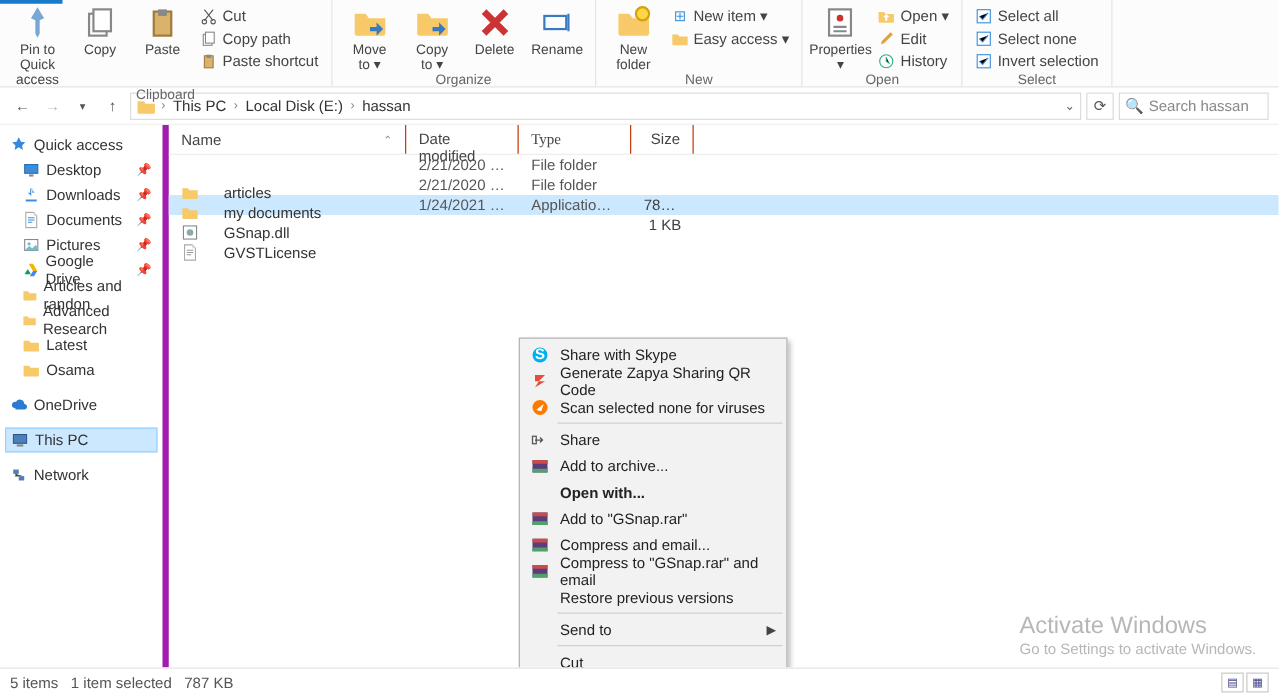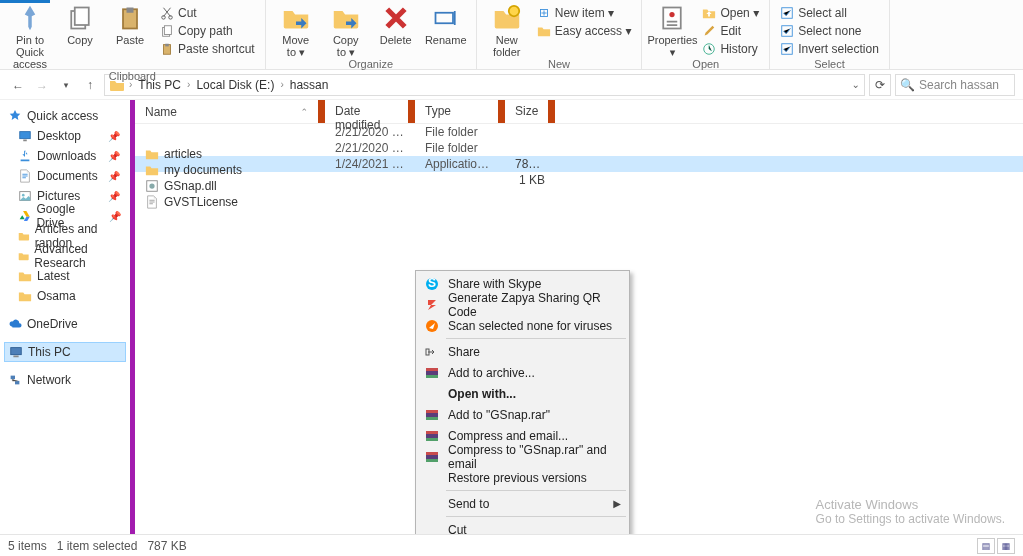--- a/index.html
+++ b/index.html
@@ -35,28 +35,28 @@
 .tree { width: 135px; padding: 6px 4px; border-right: 5px solid #a21caf; }
 .tree-item { display: flex; align-items: center; gap: 5px; height: 20px; padding: 0 4px; cursor: default; color: #333; font-size: 12px; }
 .tree-item.selected { background: #cce8ff; border: 1px solid #99d1ff; }
 .tree-item.sub { padding-left: 14px; }
 .tree .pinico { width: 14px; display:flex; justify-content:center; color:#666; font-size:10px; }
 .tree-gap { height: 8px; }
 .tree .ico { width: 14px; height: 14px; }
 
 .files { flex: 1; position: relative; }
 .cols { display: flex; height: 24px; border-bottom: 1px solid #eee; }
-.col { padding: 4px 10px; font-size: 12px; color: #444; border-right: 7px solid #c2410c; cursor: default; }
+.col { padding: 4px 10px; font-size: 12px; color: #444; border-right: 1px solid #c2410c; cursor: default; }
 .col.name { width: 190px; display:flex; align-items:center; gap:6px;}
 .col.date { width: 90px; }
-.col.type { width: 90px; }
+.col.type { width: 90px; font-family: Liberation Serif, serif; }
 .col.size { width: 50px; text-align: right; }
 .row { display: flex; height: 16px; align-items: center; cursor: default; }
 .row .cell { padding: 0 10px; font-size: 12px; color: #333; white-space: nowrap; overflow: hidden; text-overflow: ellipsis; }
-.row .name { width: 190px; display: flex; align-items: center; gap: 5px; margin-top: 44px; }
+.row .name { width: 190px; display: flex; align-items: center; gap: 20px; margin-top: 44px; }
 .row .date { width: 90px; color: #555; }
 .row .type { width: 90px; color: #555; }
 .row .size { width: 50px; text-align: right; color: #404040; }
 .row.selected { background: #cce8ff; }
 .row .fico { width: 14px; height: 14px; }
 
 
 .ctxmenu { position: absolute; left: 280px; top: 170px; width: 215px; background: #f2f2f2; border: 1px solid #b5b5b5; box-shadow: 3px 3px 4px rgba(0,0,0,0.25); padding: 2px; }
 .ctxitem { display: flex; align-items: center; height: 21px; padding: 0 6px; gap: 8px; cursor: default; font-size: 12px; color: #222; }
 .ctxitem.hl { background: #d7e8f8; }
@@ -65,21 +65,21 @@
 .ctxitem .arrow { margin-left: auto; color: #444; font-size: 10px; }
 .ctxsep { height: 1px; background: #d0d0d0; margin: 2px 1px 2px 28px; }
 
 
 .status { position: absolute; bottom: 0; left: 0; right: 0; height: 22px; border-top: 1px solid #e5e5e5; display: flex; align-items: center; padding: 0 8px; gap: 10px; font-size: 12px; color: #555; background:#fff; }
 .status .viewbtns { margin-left: auto; display: flex; gap: 2px; }
 .status .vb { width: 18px; height: 16px; border: 1px solid #ccc; display:flex; align-items:center; justify-content:center; font-size:9px; color:#448; cursor:default;}
 
 
 .watermark { position: absolute; right: 18px; bottom: 30px; text-align: left; color: #b7b7b7; }
-.watermark .t1 { font-size: 13px; font-weight: 300; }
+.watermark .t1 { font-size: 19px; font-weight: 300; }
 .watermark .t2 { font-size: 12px; }
 
 
 svg { display: block; }
 .folder-ico { fill: #f7c968; }
 .file-ico { fill: #fff; stroke:#aaa; }
 </style>
 </head>
 <body>
 

